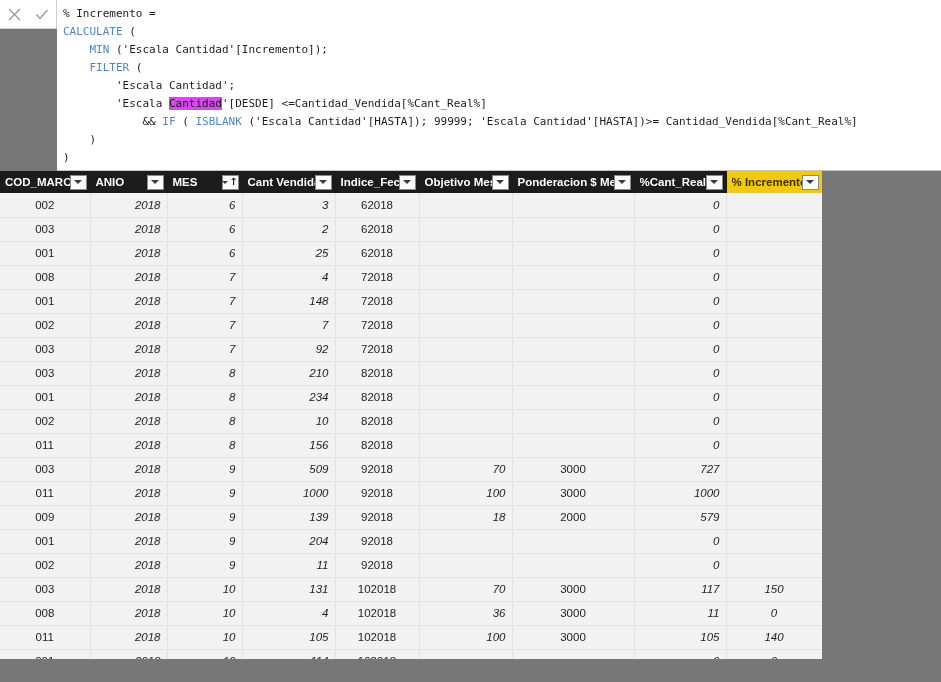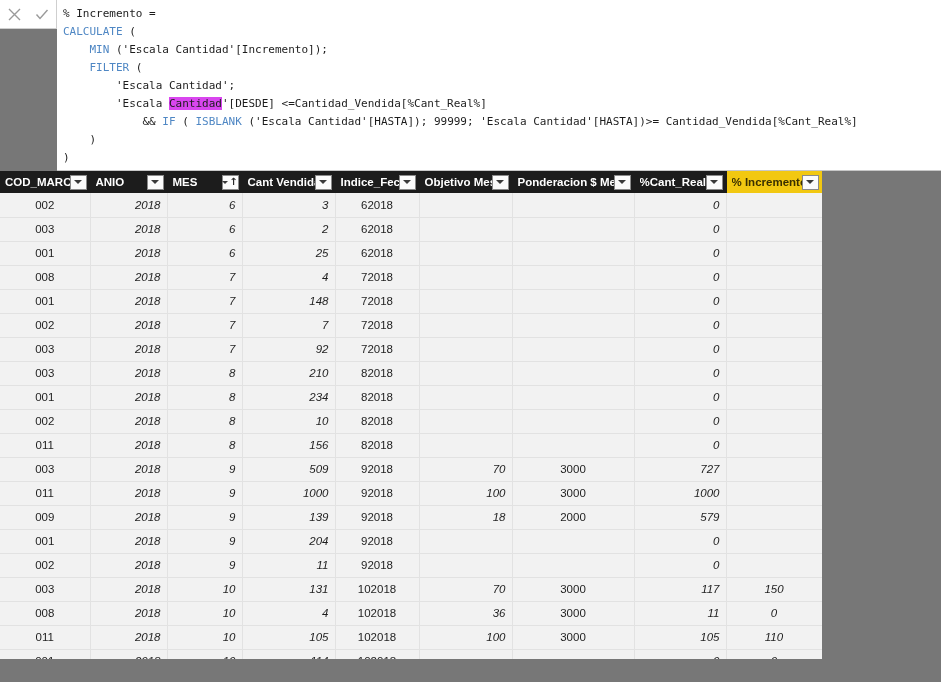--- a/index.html
+++ b/index.html
@@ -446,21 +446,21 @@
           </tr>
           <tr>
             <td class="txt">011</td>
             <td class="num">2018</td>
             <td class="num">10</td>
             <td class="num">105</td>
             <td class="numplain">102018</td>
             <td class="num">100</td>
             <td class="numplain">3000</td>
             <td class="num">105</td>
-            <td class="sel-col">110</td>
+            <td class="sel-col">140</td>
           </tr>
           <tr>
             <td class="txt">001</td>
             <td class="num">2018</td>
             <td class="num">10</td>
             <td class="num">114</td>
             <td class="numplain">102018</td>
             <td class="num"></td>
             <td class="numplain"></td>
             <td class="num">0</td>

